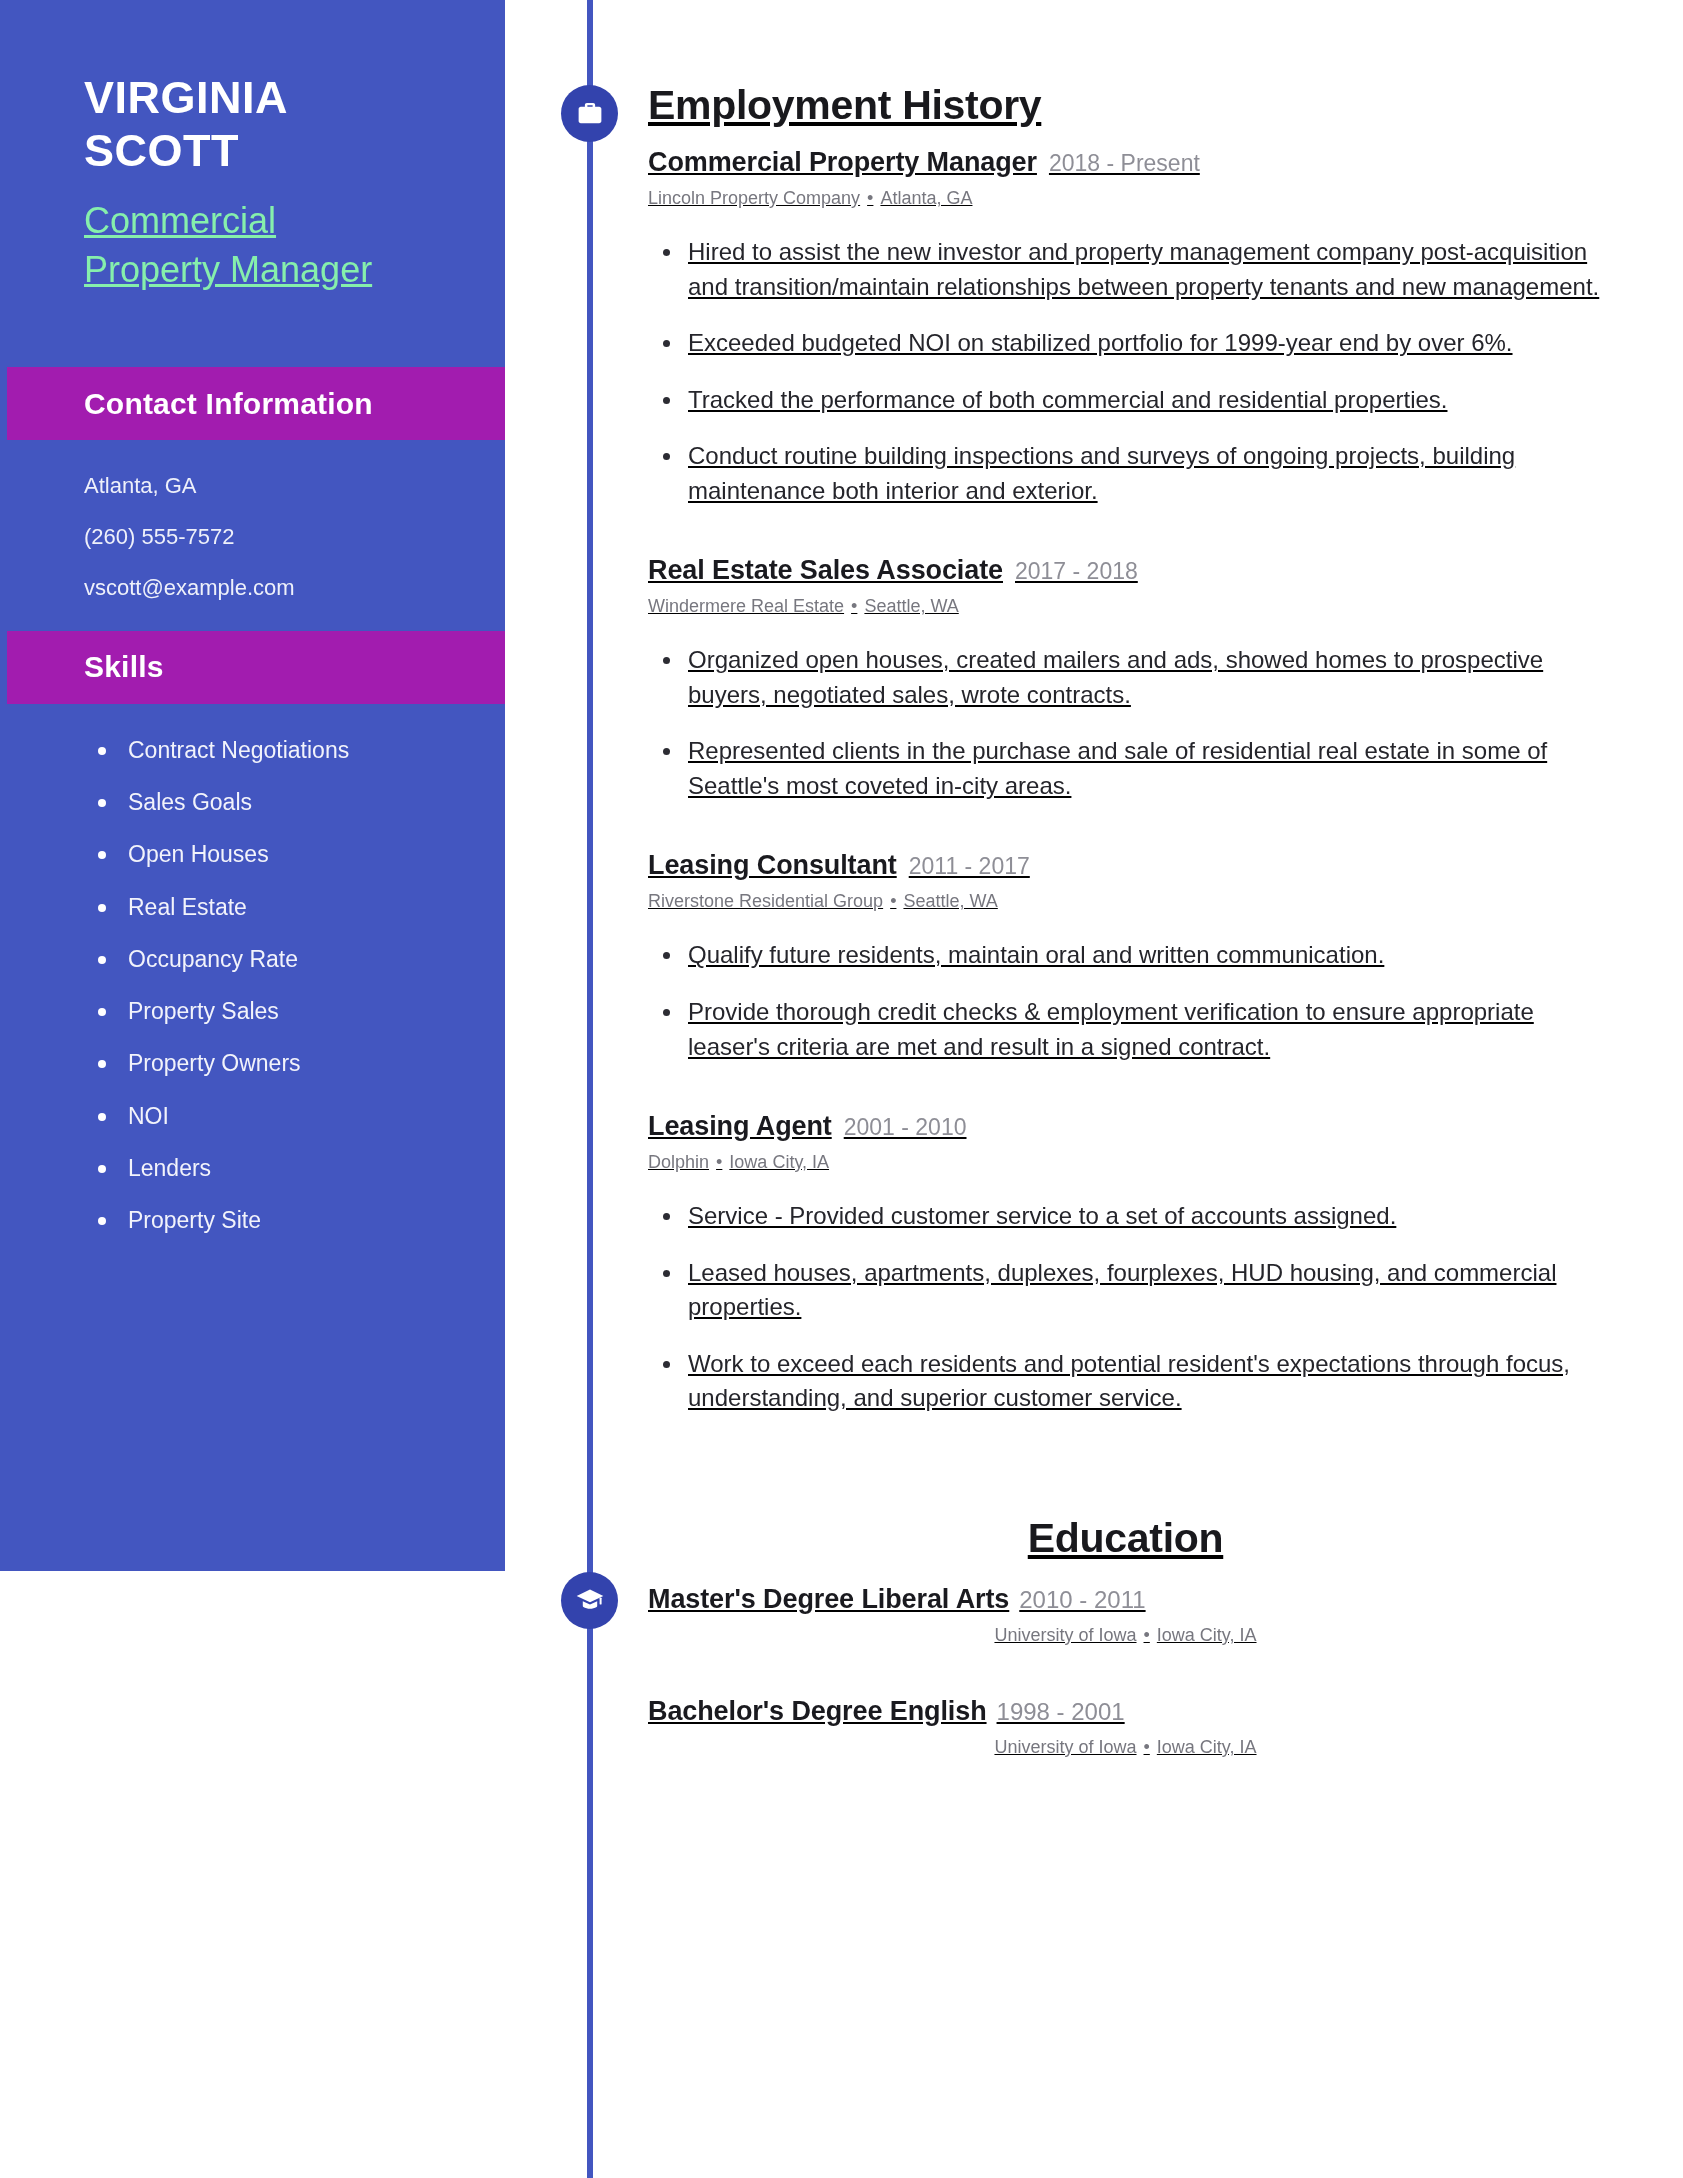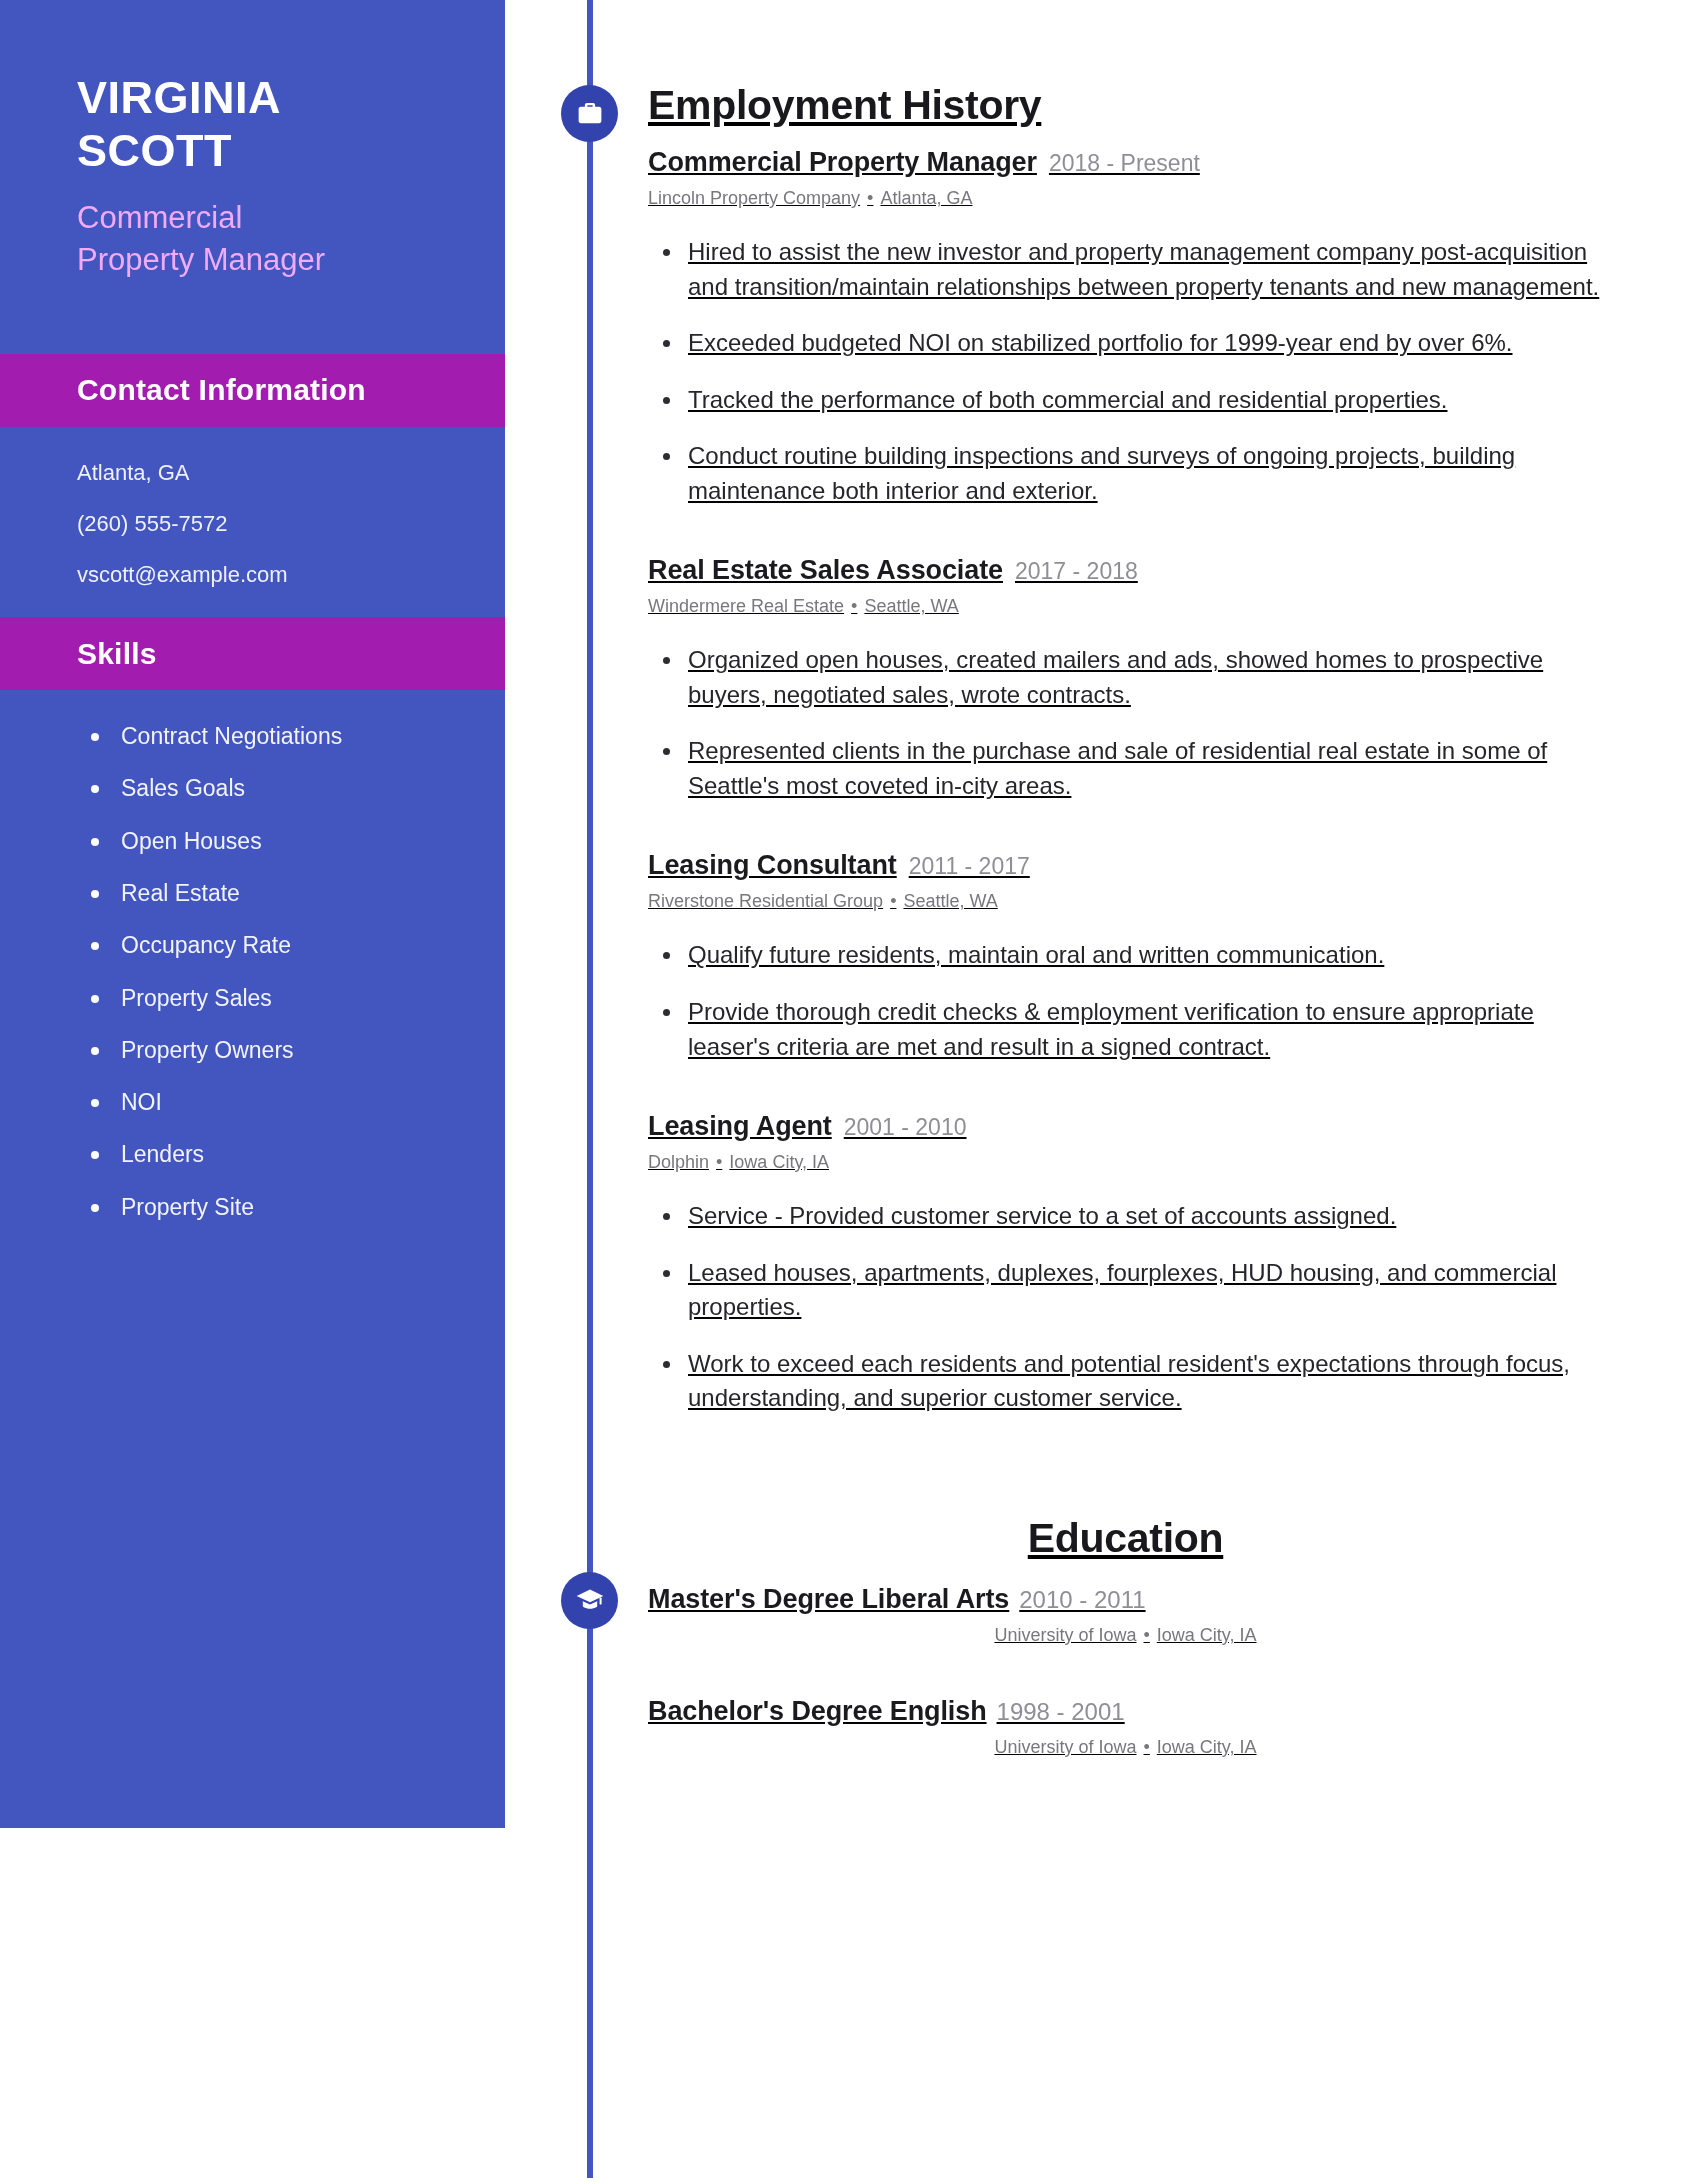--- a/index.html
+++ b/index.html
@@ -6,35 +6,37 @@
   html,body { background:#ffffff; }
   body {
     width:1683px; height:2178px;
     font-family:"Liberation Sans", sans-serif;
     position:relative; overflow:hidden;
   }
 
   
   .sidebar {
     position:absolute; left:0; top:0;
-    width:505px; height:1828px;
+    width:505px; height:1571px;
     background:#4356c0;
+    padding-left:7px;
   }
   .side-top { padding:71px 77px 0 77px; }
   .name {
     color:#ffffff;
     font-size:45px; font-weight:bold;
     letter-spacing:0.5px; line-height:1.18;
     text-transform:uppercase;
   }
   .headline {
     margin-top:20px;
-    color:#f0abfc;
-    font-size:31px; font-weight:400;
+    color:#86efac;
+    font-size:36px; font-weight:400;
     line-height:1.36;
+    text-decoration:underline;
   }
   .band {
     background:#a21caf;
     height:73px;
     display:flex; align-items:center;
     padding:0 77px;
   }
   .band-title {
     color:#ffffff; font-size:30px; font-weight:bold;
     letter-spacing:0.2px;

